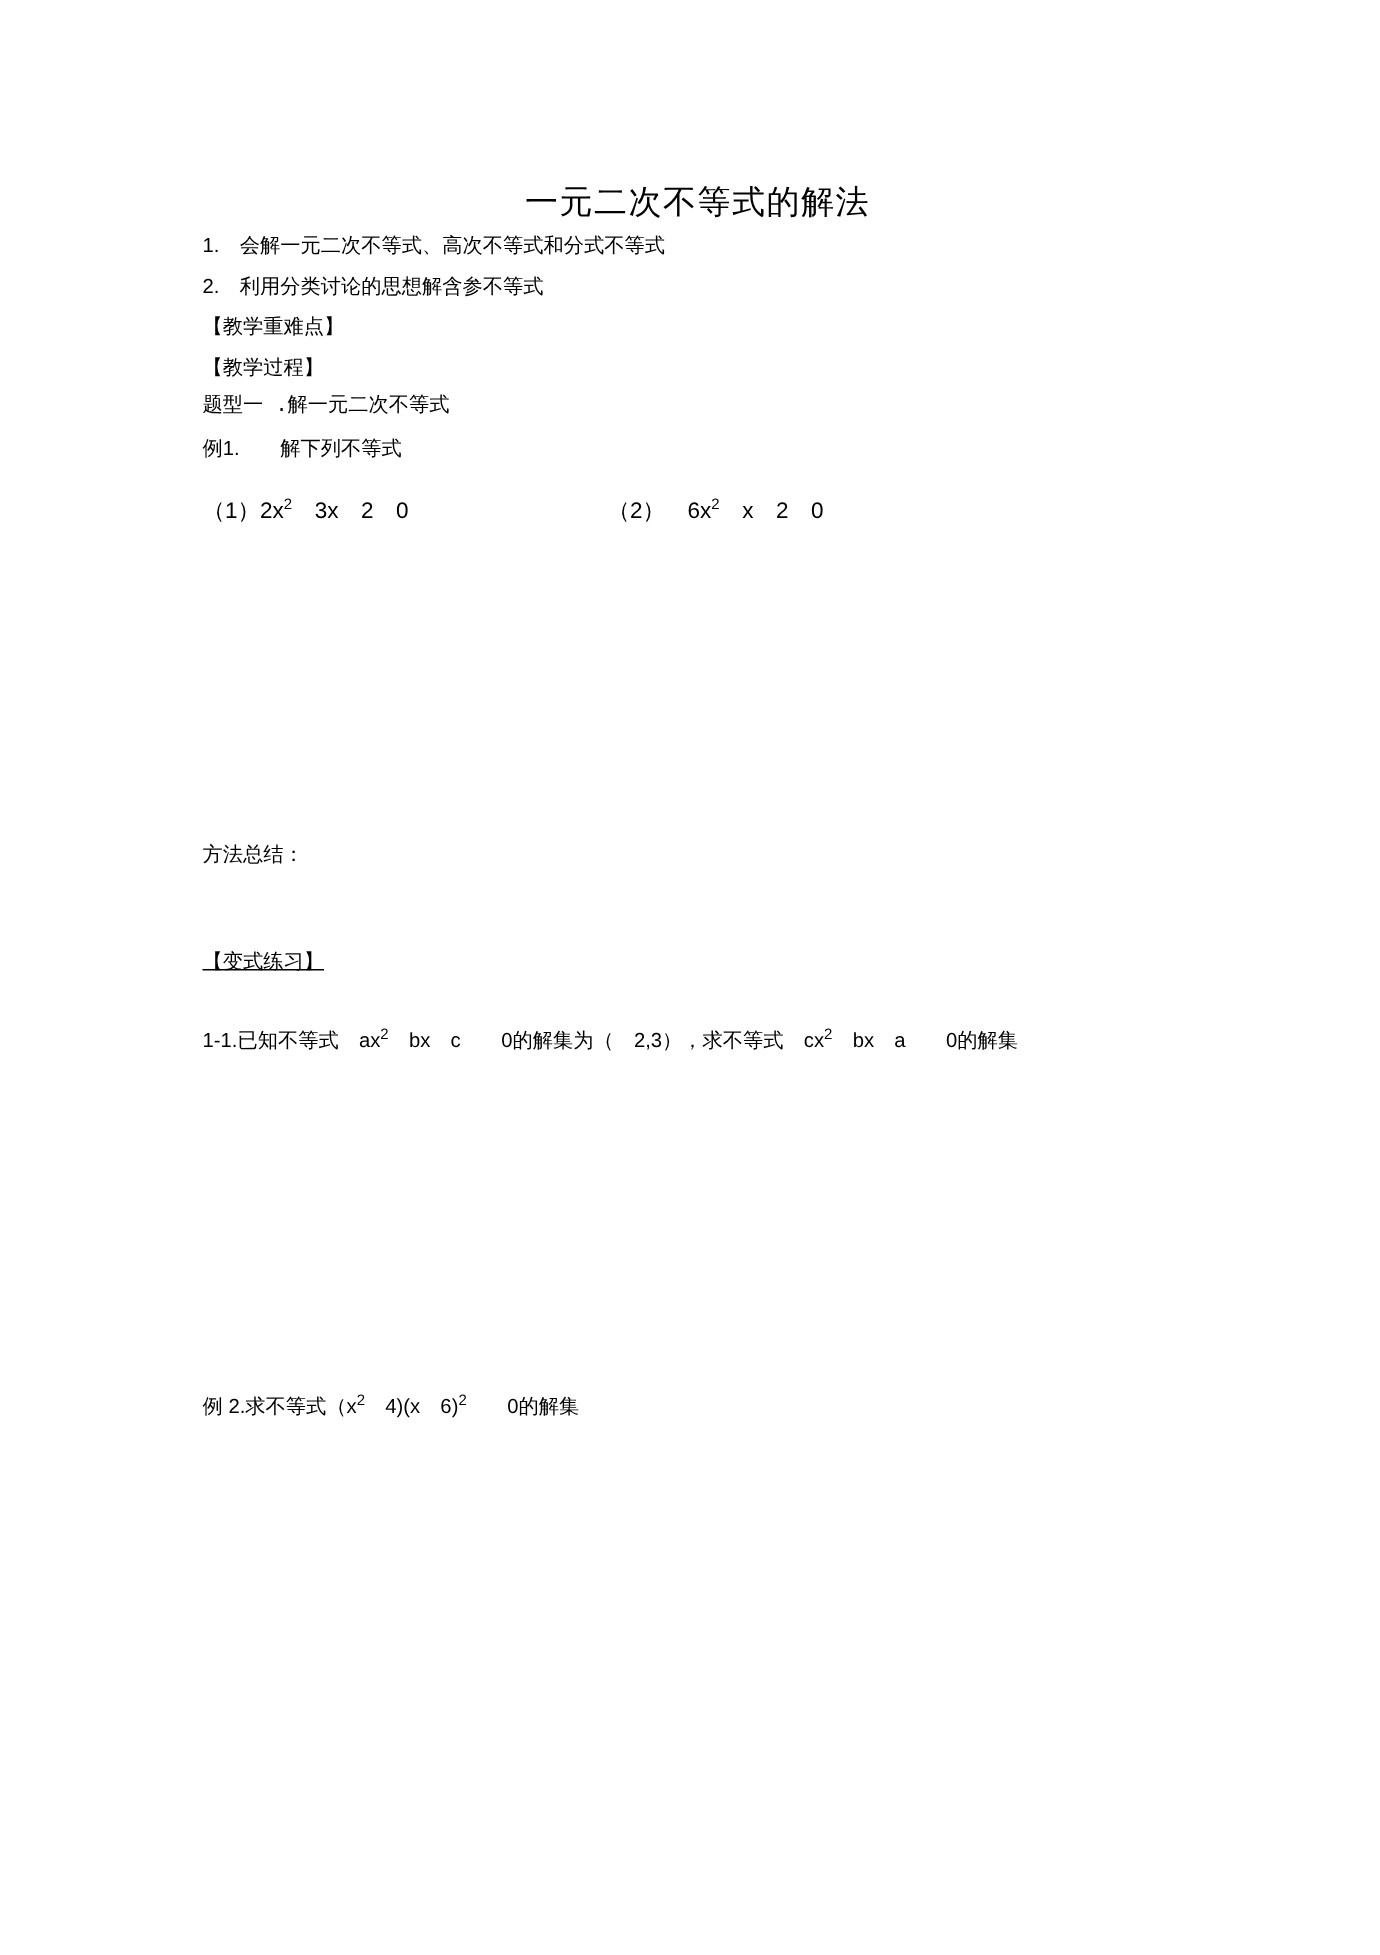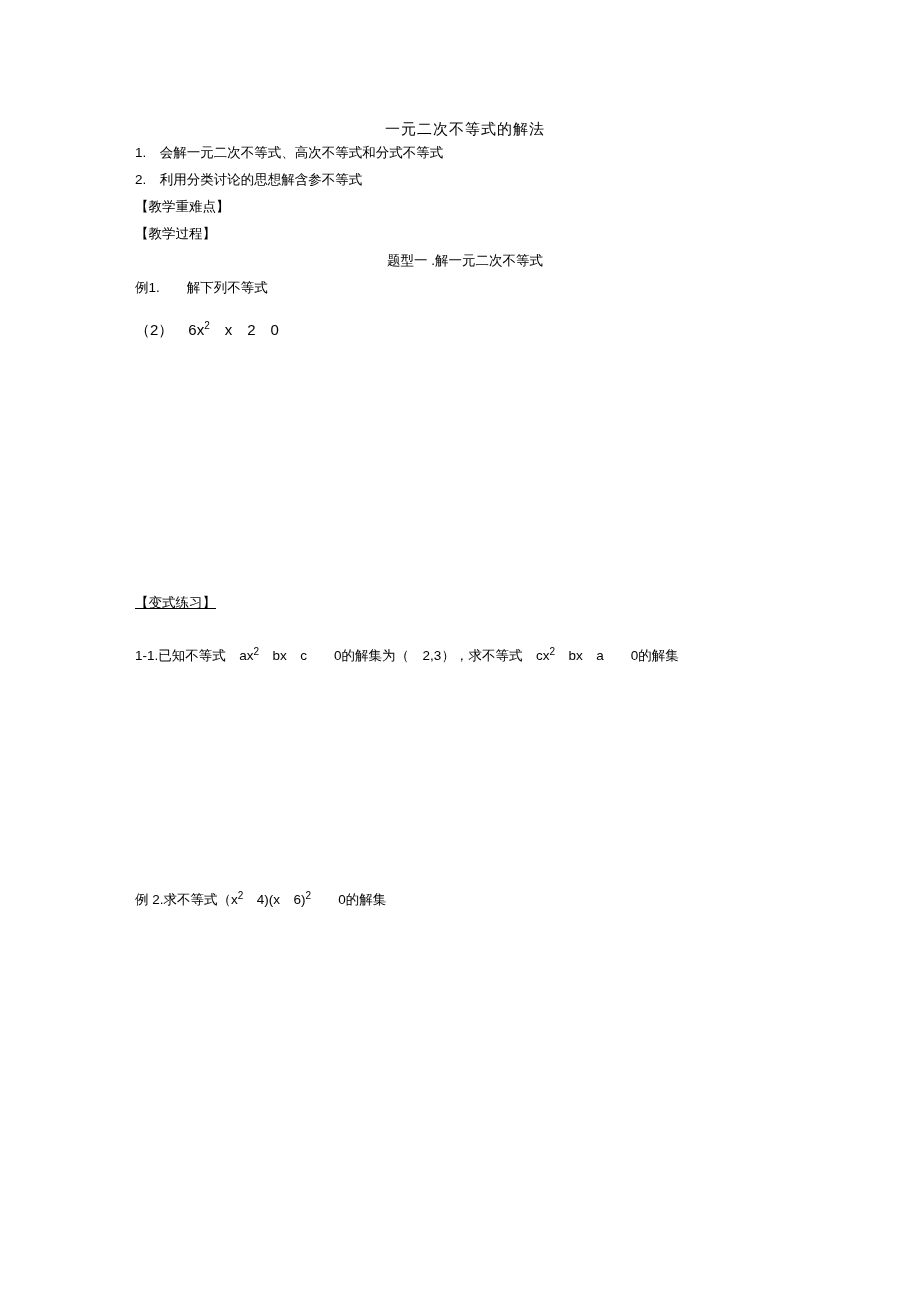--- a/index.html
+++ b/index.html
@@ -23,21 +23,21 @@
     box-sizing: border-box;
   }
   .content {
     position: absolute;
     left: 135px;
     top: 0;
     width: 660px;
   }
   .doc-title {
     text-align: center;
-    font-size: 15px;
+    font-size: 22px;
     font-family: "Liberation Serif", serif;
     margin-top: 120px;
     margin-bottom: 0;
     letter-spacing: 1px;
     white-space: nowrap;
   }
   .line {
     font-size: 13.5px;
     line-height: 27px;
     white-space: pre-wrap;
@@ -48,22 +48,21 @@
     font-weight: normal;
   }
   .numbered {
     font-size: 13.5px;
     line-height: 27px;
     white-space: pre;
   }
   .section-label {
     font-size: 13.5px;
     line-height: 27px;
-    font-family: Liberation Sans, sans-serif;
-    text-align: center;
+    font-family: Liberation Mono, monospace;
   }
   .eq-row {
     display: flex;
     font-size: 15px;
     line-height: 30px;
     margin-top: 14px;
     white-space: pre;
   }
   .eq-col-a {
     width: 270px;
@@ -118,26 +117,28 @@
     <div class="numbered">1.　会解一元二次不等式、高次不等式和分式不等式</div>
     <div class="numbered">2.　利用分类讨论的思想解含参不等式</div>
 
     <div class="bracket-head">【教学重难点】</div>
 
     <div class="bracket-head">【教学过程】</div>
     <div class="section-label">题型一 .解一元二次不等式</div>
     <div class="line">例1.　　解下列不等式</div>
 
     <div class="eq-row">
+      <div class="eq-col-a"><span>（1）</span><span>2x</span><sup class="exp">2</sup><span>　3x　2　0</span></div>
       <div class="eq-col-b"><span>（2）</span><span>　6x</span><sup class="exp">2</sup><span>　x　2　0</span></div>
     </div>
 
 
     <div class="spacer-lg"></div>
 
+    <div class="method-line">方法总结：</div>
 
     <div class="spacer-md"></div>
 
     <div class="practice-head">【变式练习】</div>
 
     <div class="spacer-sm"></div>
 
     <div class="practice-body"><span>1-1.已知不等式　ax</span><sup class="exp">2</sup><span>　bx　c　　0的解集为（　2,3），求不等式　cx</span><sup class="exp">2</sup><span>　bx　a　　0的解集</span></div>
 
     <div class="spacer-xl"></div>

